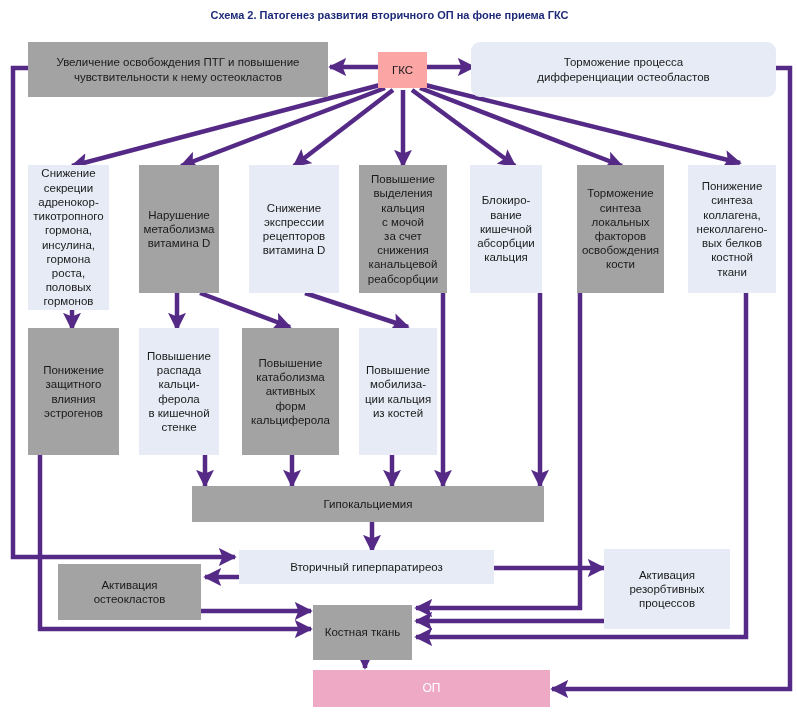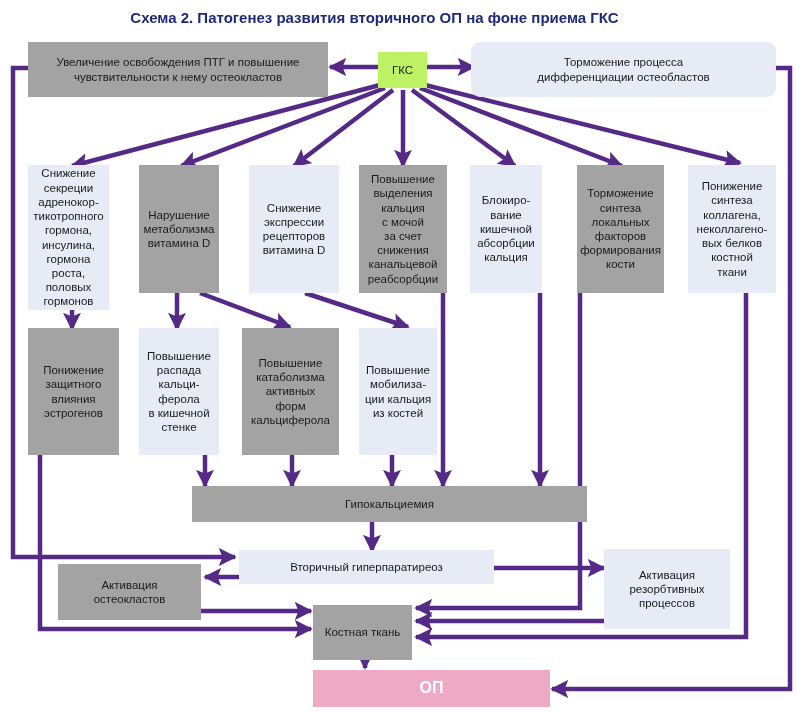--- a/index.html
+++ b/index.html
@@ -1,26 +1,26 @@
 <!DOCTYPE html>
 <html><head>
 <meta charset="utf-8">
 <style>
   html, body { margin: 0; padding: 0; background: #ffffff; }
   body { width: 797px; height: 712px; position: relative; overflow: hidden;
          font-family: "Liberation Sans", sans-serif; }
-  .title { position: absolute; top: 9px; left: 0; width: 749px; text-align: center;
-           font-size: 15px; font-weight: bold; color: #1e2a78; }
+  .title { position: absolute; top: 9px; left: 15px; width: 749px; text-align: center;
+           font-size: 11px; font-weight: bold; color: #1e2a78; }
   .box { position: absolute; display: flex; align-items: center; justify-content: center;
          text-align: center; font-size: 11.5px; line-height: 14.2px; color: #1a1a1a;
          box-sizing: border-box; padding: 2px 4px; white-space: pre-line; }
   .light { background: #e6ebf5; }
   .mid   { background: #a3a3a3; }
-  .gks   { background: #bef264; }
-  .op    { background: #eea9c4; color: #ffffff; font-weight: bold; font-size: 16px; }
+  .gks   { background: #fca5a5; }
+  .op    { background: #eea9c4; color: #ffffff; font-weight: normal; font-size: 12px; }
   svg#arrows { position: absolute; left: 0; top: 0; }
 </style>
 </head>
 <body>
 
 <div class="title">Схема 2. Патогенез развития вторичного ОП на фоне приема ГКС</div>
 
 <svg id="arrows" width="797" height="712">
   <defs>
     <marker id="ah" viewBox="0 0 10 10" refX="9" refY="5" markerWidth="4" markerHeight="4" orient="auto">
@@ -103,21 +103,21 @@
 реабсорбции</div>
 <div class="box light" style="left:470px;top:165px;width:72px;height:128px;">Блокиро-
 вание
 кишечной
 абсорбции
 кальция</div>
 <div class="box mid" style="left:577px;top:165px;width:87px;height:128px;">Торможение
 синтеза
 локальных
 факторов
-формирования
+освобождения
 кости</div>
 <div class="box light" style="left:688px;top:165px;width:88px;height:128px;">Понижение
 синтеза
 коллагена,
 неколлагено-
 вых белков
 костной
 ткани</div>
 
 <div class="box mid" style="left:28px;top:328px;width:91px;height:127px;">Понижение
@@ -133,21 +133,21 @@
 <div class="box mid" style="left:242px;top:328px;width:97px;height:127px;">Повышение
 катаболизма
 активных
 форм
 кальциферола</div>
 <div class="box light" style="left:359px;top:328px;width:78px;height:127px;">Повышение
 мобилиза-
 ции кальция
 из костей</div>
 
-<div class="box mid" style="left:192px;top:486px;width:395px;height:36px;">Гипокальциемия</div>
+<div class="box mid" style="left:192px;top:486px;width:352px;height:36px;">Гипокальциемия</div>
 <div class="box light" style="left:239px;top:550px;width:255px;height:34px;">Вторичный гиперпаратиреоз</div>
 <div class="box mid" style="left:58px;top:564px;width:143px;height:56px;">Активация
 остеокластов</div>
 <div class="box light" style="left:604px;top:549px;width:126px;height:80px;">Активация
 резорбтивных
 процессов</div>
 <div class="box mid" style="left:313px;top:605px;width:99px;height:55px;">Костная ткань</div>
 <div class="box op" style="left:313px;top:670px;width:237px;height:37px;">ОП</div>
 
 </body></html>

